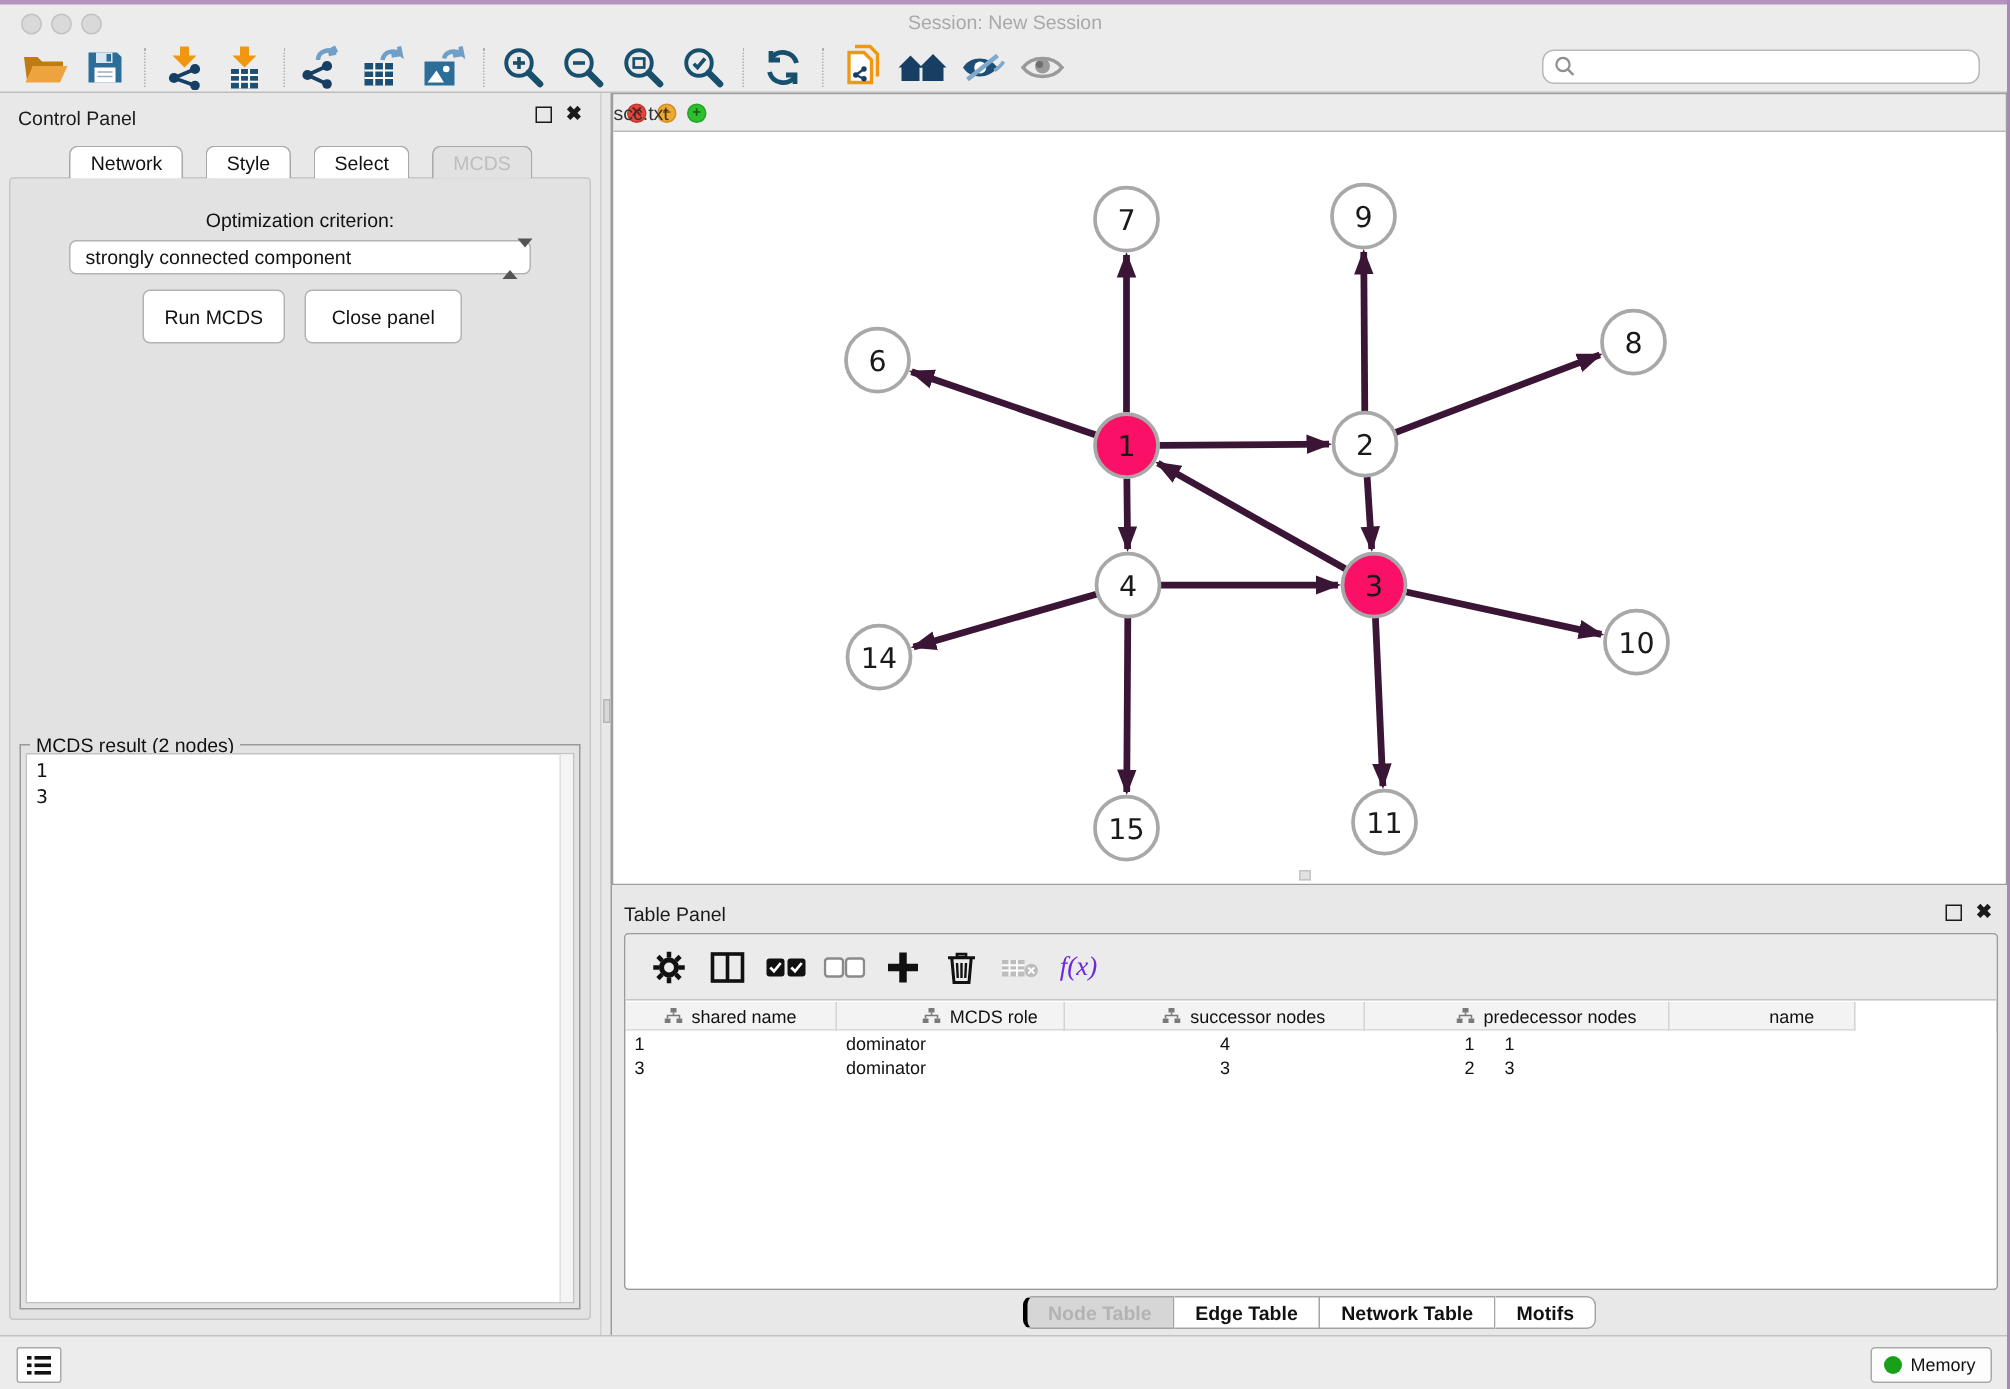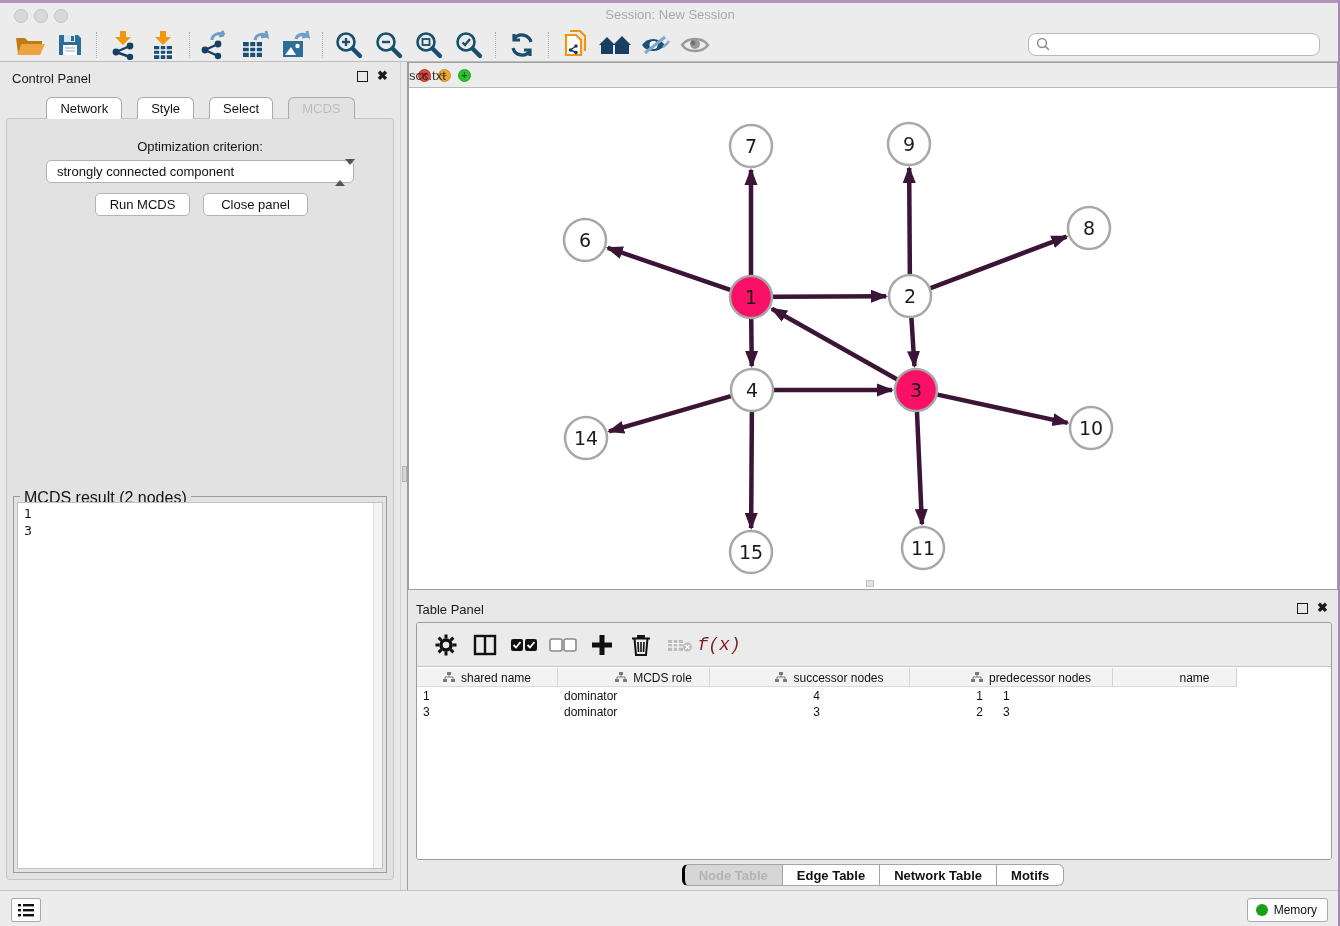--- a/index.html
+++ b/index.html
@@ -34,26 +34,26 @@
   .cp-tabs { position:absolute; left:0; top:35px; width:100%; height:22px; display:flex; justify-content:center; z-index:2;gap:16px; }
   .cp-tab { height:22px; padding:3px 13px 0 13px; font-size:13px; background:#fff; border:1px solid #a9a9a9; border-bottom:none; border-radius:6px 6px 0 0; margin-right:-1px; color:#111; }
   .cp-tab.active { background:#e2e2e2; color:#bdbdbd; }
 
   .cp-content { position:absolute; left:6px; top:56px; width:388px; height:762px; background:#e2e2e2; border:1px solid #c6c6c6; border-radius:3px; }
   .opt-label { position:absolute; left:0; right:0; top:20px; text-align:center; font-size:13px; color:#111; }
   .criterion { position:absolute; left:39px; top:41px; width:308px; height:23px; background:#fff; border:1px solid #b3b3b3; border-radius:5px; font-size:13px; color:#111; display:flex; align-items:center; padding-left:10px; }
   .stepper { position:absolute; right:8px; top:4px; width:10px; height:14px; }
   .stepper .up { width:0;height:0;border-left:5px solid transparent;border-right:5px solid transparent;border-bottom:6px solid #555; margin-bottom:2px;}
   .stepper .dn { width:0;height:0;border-left:5px solid transparent;border-right:5px solid transparent;border-top:6px solid #555;}
-  .cp-btn { position:absolute; top:74px; height:23px; background:#fff; border:1px solid #b3b3b3; border-radius:5px; font-size:13px; color:#111; display:flex; align-items:center; justify-content:center; }
+  .cp-btn { position:absolute; top:74px; height:36px; background:#fff; border:1px solid #b3b3b3; border-radius:5px; font-size:13px; color:#111; display:flex; align-items:center; justify-content:center; }
   .run-btn { left:88px; width:95px; }
   .closep-btn { left:196px; width:105px; }
 
   .result-group { position:absolute; left:6px; top:377px; width:374px; height:377px; border:1px solid #9a9a9a; background:#e2e2e2; }
-  .result-legend { position:absolute; left:6px; top:-8px; background:#e2e2e2; padding:0 4px; font-size:16px; color:#111; }
+  .result-legend { position:absolute; left:6px; top:-8px; background:#e2e2e2; padding:0 4px; font-size:13px; color:#111; }
   .result-text { position:absolute; left:3px; top:5px; right:3px; bottom:3px; background:#fff; border:1px solid #c2c2c2; font-family:"DejaVu Sans", sans-serif; font-size:12.5px; color:#111; padding:2px 0 0 6px; line-height:17px; }
   .result-scroll { position:absolute; right:0; top:0; width:9px; height:100%; background:#f4f4f4; border-left:1px solid #e0e0e0; }
 
   
   .vsplit { position:absolute; left:400px; top:62px; width:8px; height:828px; background:#e8e8e8; border-left:1px solid #cfcfcf; border-right:1px solid #9d9d9d; }
   .vsplit-handle { position:absolute; left:1px; top:404px; width:5px; height:16px; background:#d6d6d6; border:1px solid #b5b5b5; }
 
   
   .net-window { position:absolute; left:408px; top:62px; width:930px; height:528px; background:#fff; border:1px solid #9e9e9e; }
   .net-titlebar { position:absolute; left:0; top:0; width:100%; height:25px; background:#ececec; border-bottom:1px solid #b9b9b9; }
@@ -68,21 +68,21 @@
   
   .hsplit { position:absolute; left:408px; top:590px; width:932px; height:5px; background:#e8e8e8; }
 
   
   .table-panel { position:absolute; left:408px; top:595px; width:930px; height:295px; background:#e8e8e8; }
   .tp-title { position:absolute; left:8px; top:7px; font-size:13px; color:#1a1a1a; }
   .tp-float { right:30px; top:8px; } .tp-close { right:10px; top:5px; }
   .tp-box { position:absolute; left:8px; top:27px; width:916px; height:238px; background:#fff; border:1px solid #9b9b9b; border-radius:3px; overflow:hidden; }
   .tp-toolbar { position:absolute; left:0; top:0; width:100%; height:44px; background:#ebebeb; border-bottom:1px solid #c6c6c6; display:flex; align-items:center; padding-left:14px; }
   .tp-icon { width:30px; height:30px; margin-right:9px; display:flex; align-items:center; justify-content:center; }
-  .fx { font-family:Liberation Mono, monospace; font-style:italic; font-size:18px; color:#7f1d1d; }
+  .fx { font-family:Liberation Serif, serif; font-style:italic; font-size:18px; color:#6d28d9; }
   .tp-header { position:absolute; left:0; top:45px; height:19px; display:flex; background:#f3f3f3; border-bottom:1px solid #d9d9d9; font-size:12px; color:#111;gap:40px; }
   .th-cell { display:flex; align-items:center; justify-content:center; gap:6px; border-right:1px solid #d4d4d4; height:19px; }
   .tp-rows { position:absolute; left:0; top:65px; right:0; bottom:0; background:#fff; font-size:12px; color:#111; }
   .t-row { display:flex; height:16px; line-height:16px; }
   .td { overflow:hidden; white-space:nowrap; }
   .al { text-align:left; padding-left:6px; } .ar { text-align:right; padding-right:10px; } .an { text-align:left; padding-left:10px; }
 
   .tp-tabs { position:absolute; left:0; right:0; top:269px; height:22px; display:flex; justify-content:center; }
   .tp-tab { height:22px; padding:3px 14px 0 14px; font-size:13px; font-weight:bold; color:#111; background:#fff; border:1px solid #a5a5a5; border-left:none; }
   .tp-tab:first-child { border-left:3px solid #000000; border-radius:6px 0 0 6px; }

